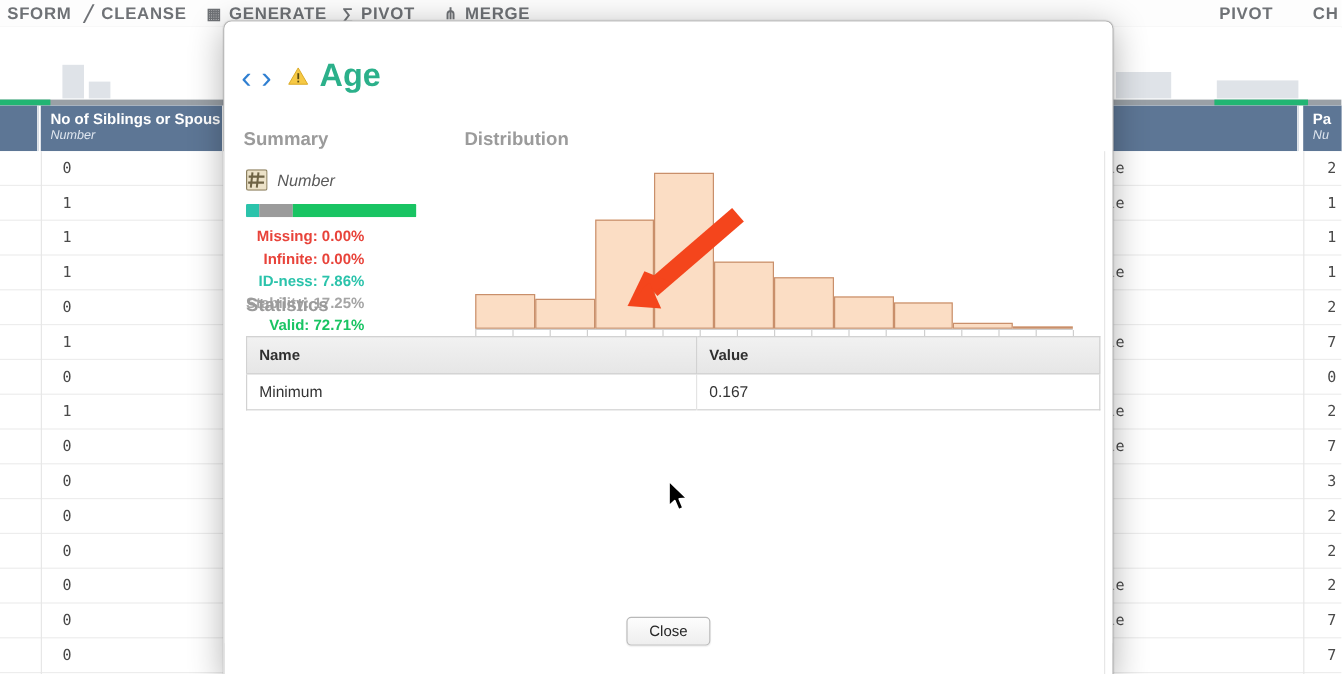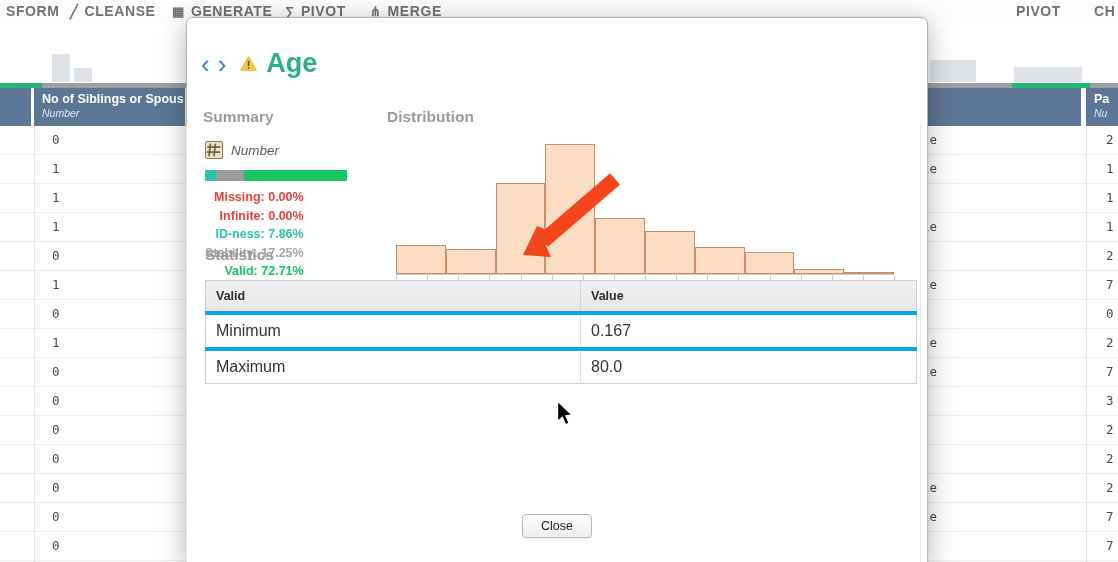--- a/index.html
+++ b/index.html
@@ -133,22 +133,22 @@
     border: 1px solid #d2d2d2;
     background: #ffffff;
   }
   .stats-table th {
     background: linear-gradient(#f1f1f1, #e6e6e6);
     text-align: left; font-size: 12.5px; font-weight: bold; color: #2f2f2f;
     padding: 8px 10px; border-right: 1px solid #d2d2d2; border-bottom: 1px solid #cfcfcf;
   }
   .stats-table th:last-child { border-right: none; }
   .stats-table td {
-    font-size: 16px; color: #333333; padding: 7px 10px;
-    border-top: 4px solid #0ea5e9; border-right: 1px solid #e4e4e4;
+    font-size: 13px; color: #333333; padding: 7px 10px;
+    border-top: 1px solid #0ea5e9; border-right: 1px solid #e4e4e4;
   }
   .stats-table td:last-child { border-right: none; }
   .stats-table td.colname { width: 354px; }
 
   .close-wrap { position: absolute; left: 0; right: 0; top: 496px; text-align: center; }
   .close-btn {
     font-size: 12.5px; color: #262626;
     background: linear-gradient(#fdfdfd, #eeeeee);
     border: 1px solid #b9b9b9; border-radius: 4px;
     padding: 4px 18px; cursor: pointer;
@@ -395,33 +395,29 @@
             <div class="tick" style="left: 508px;"></div>
             <div class="ticklab" style="left: 508px;">80</div>
           </div>
       </div>
 
       <div class="sec-h" style="left:18px; top:228px;">Statistics</div>
 
       <table class="stats-table">
         <thead>
           <tr>
-            <th class="colname">Valid</th>
+            <th class="colname">Name</th>
             <th>Value</th>
           </tr>
         </thead>
         <tbody id="stats-body">
             <tr>
               <td class="colname">Minimum</td>
               <td>0.167</td>
             </tr>
-            <tr>
-              <td class="colname">Maximum</td>
-              <td>80.0</td>
-            </tr>
           </tbody>
       </table>
 
       <div class="close-wrap">
         <button class="close-btn">Close</button>
       </div>
 
       <div class="arrow-anno">
         <svg width="120" height="105" viewBox="0 0 120 105">
           <g>

